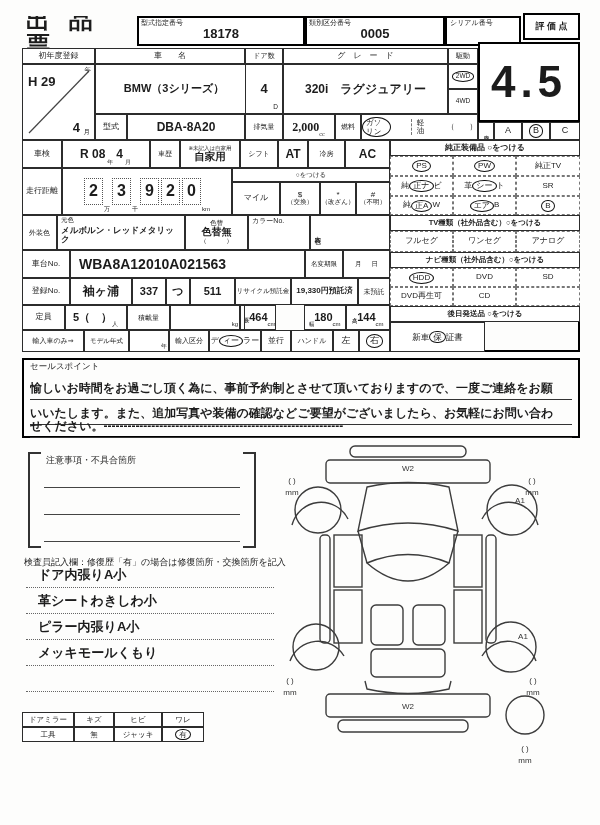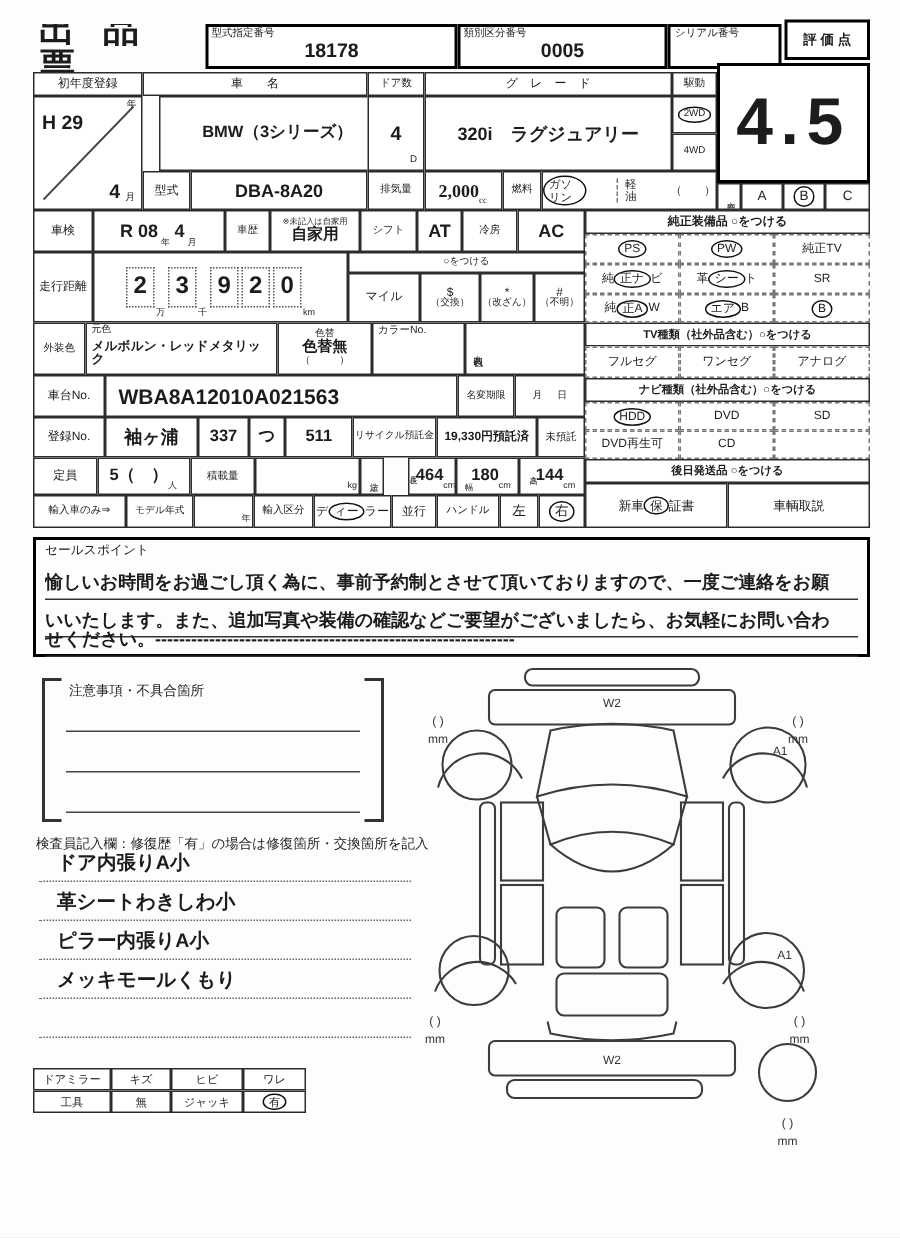--- a/index.html
+++ b/index.html
@@ -78,21 +78,21 @@
   <div class="c" style="left:22px;top:64px;width:73px;height:76px;">
     <svg width="71" height="74" style="position:absolute;left:0;top:0;">
       <line x1="6" y1="68" x2="66" y2="6" stroke="#444" stroke-width="1.2"></line>
     </svg>
     <span class="small" style="position:absolute;right:3px;top:2px;">年</span>
     <span style="position:absolute;left:5px;top:10px;font-size:13px;font-weight:700;">H 29</span>
     <span style="position:absolute;right:14px;bottom:4px;font-size:13px;font-weight:700;">4</span>
     <span class="small" style="position:absolute;right:4px;bottom:3px;">月</span>
   </div>
 
-  <div class="c" style="left:95px;top:64px;width:158px;height:50px;font-size:11px;font-weight:600;margin-left:11px;">
+  <div class="c" style="left:95px;top:64px;width:158px;height:50px;font-size:11px;font-weight:600;">
       <span>BMW（3シリーズ）</span>
     </div>
   <div class="c" style="left:245px;top:64px;width:38px;height:50px;">
     <span style="font-size:13px;font-weight:700;">4</span>
     <span class="small" style="position:absolute;right:4px;bottom:2px;">D</span>
   </div>
   <div class="c" style="left:283px;top:64px;width:165px;height:50px;font-size:12px;font-weight:600;">
       <span>320i　ラグジュアリー</span>
     </div>
   <div class="c" style="left:448px;top:64px;width:30px;height:25px;font-size:6.5px;">
@@ -339,21 +339,21 @@
   </div>
   <div class="c lab" style="left:127px;top:305px;width:43px;height:25px;">
       <span>積載量</span>
     </div>
   <div class="c" style="left:170px;top:305px;width:70px;height:25px;justify-content:flex-end;">
     <span class="sub">kg</span>
   </div>
   <div class="c tiny v" style="left:240px;top:305px;width:16px;height:25px;">
       <span>法定</span>
     </div>
-  <div class="c" style="left:272px;top:305px;width:32px;height:25px;">
+  <div class="c" style="left:244px;top:305px;width:32px;height:25px;">
     <span class="tiny v">長さ</span>
     <span style="font-size:11px;font-weight:700;">464</span>
     <span class="sub">cm</span>
   </div>
   <div class="c" style="left:304px;top:305px;width:42px;height:25px;">
     <span class="tiny v">幅</span>
     <span style="font-size:11px;font-weight:700;">180</span>
     <span class="sub">cm</span>
   </div>
   <div class="c" style="left:346px;top:305px;width:44px;height:25px;">
@@ -363,23 +363,20 @@
   </div>
 
   <div class="c" style="left:390px;top:306px;width:190px;height:16px;font-size:7.5px;font-weight:600;">
       <span>後日発送品 ○をつける</span>
     </div>
   <div class="c" style="left:390px;top:322px;width:95px;height:30px;font-size:8.5px;">
     <span>新車</span>
       <span class="maru">保</span>
       <span>証書</span>
   </div>
-  <div class="c" style="left:485px;top:322px;width:95px;height:30px;font-size:8.5px;">
-      <span>車輌取説</span>
-    </div>
 
   <div class="c lab" style="left:22px;top:330px;width:62px;height:22px;">
       <span>輸入車のみ⇒</span>
     </div>
   <div class="c small" style="left:84px;top:330px;width:45px;height:22px;text-align:center;">
       <span>モデル年式</span>
     </div>
   <div class="c" style="left:129px;top:330px;width:40px;height:22px;justify-content:flex-end;">
       <span class="sub">年</span>
     </div>

